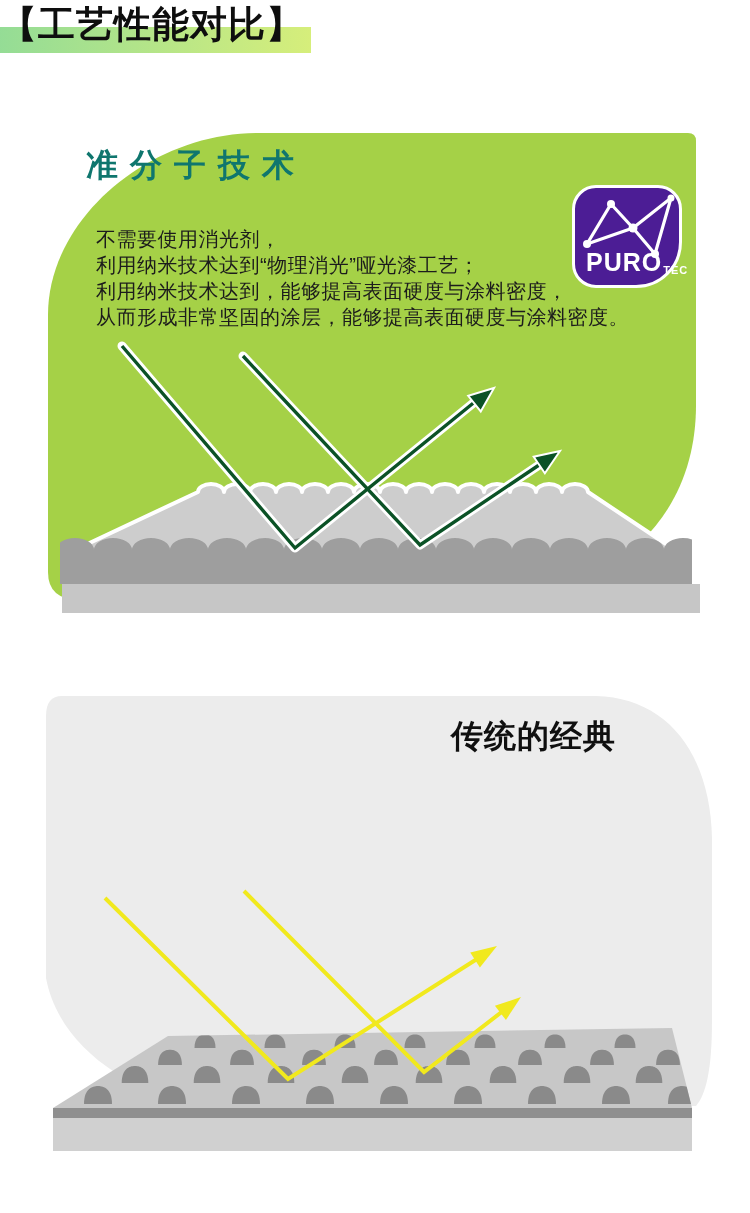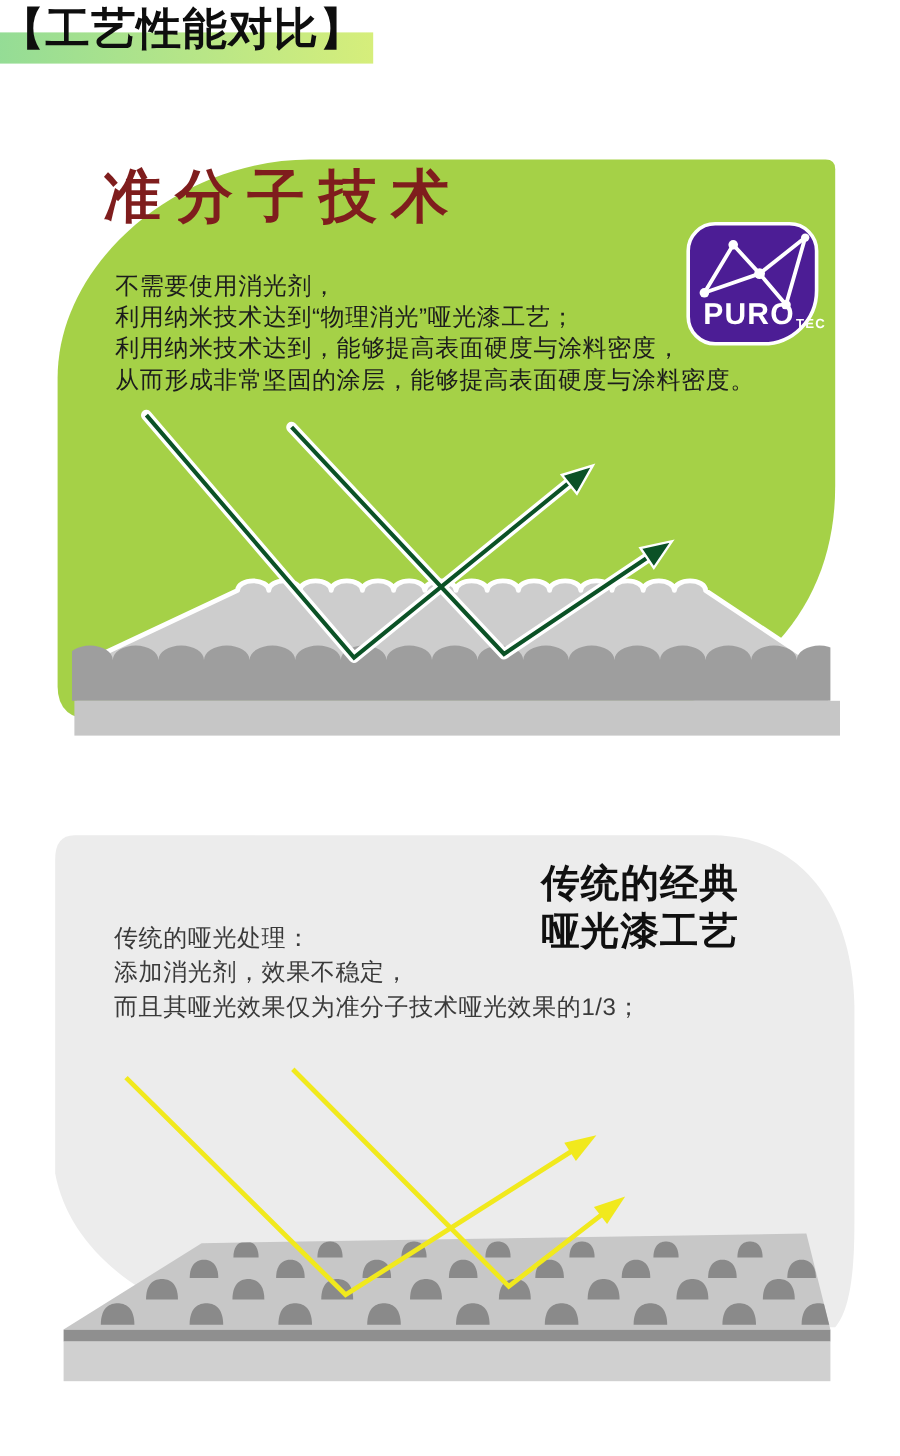--- a/index.html
+++ b/index.html
@@ -10,22 +10,22 @@
   .title-wrap{position:absolute;top:3px;left:0;width:100%;text-align:left;}
   .main-title{display:inline-block;position:relative;font-size:37px;font-weight:bold;
               color:#0e0e0e;letter-spacing:1px;line-height:44px;}
   .title-highlight{position:absolute;left:-7px;right:-7px;top:24px;height:26px;
                    background:linear-gradient(90deg,#93dc96,#d6ee7b);z-index:0;}
   .title-text{position:relative;z-index:1;}
 
   
   .section-green{position:absolute;top:100px;left:0;width:750px;height:520px;}
   .section-green svg.art{position:absolute;top:0;left:0;}
-  .excimer-heading{position:absolute;left:86px;top:44px;margin:0;font-size:48px;font-weight:bold;
-                   color:#7f1d1d;letter-spacing:12px;line-height:42px;white-space:nowrap;}
+  .excimer-heading{position:absolute;left:86px;top:44px;margin:0;font-size:32px;font-weight:bold;
+                   color:#0f766e;letter-spacing:12px;line-height:42px;white-space:nowrap;}
   .excimer-body{position:absolute;left:96px;top:126px;margin:0;}
   .excimer-body p{margin:0;font-size:20px;line-height:26px;color:#1c1c1c;letter-spacing:.5px;white-space:nowrap;}
 
   
   .puro-logo{position:absolute;left:572px;top:50px;width:110px;height:103px;background:#4c1d95;
              border:3px solid #fff;border-radius:24px 24px 46px 24px;box-sizing:border-box;margin-top:35px;}
   .logo-net{position:absolute;left:2px;top:4px;}
   .logo-text{position:absolute;left:11px;bottom:5px;color:#fff;font-weight:bold;
              font-size:25px;letter-spacing:1px;line-height:26px;white-space:nowrap;}
   .logo-sub{font-size:11px;font-weight:bold;position:relative;top:3px;left:1px;letter-spacing:1px;}
@@ -184,23 +184,17 @@
       <g>
         <polyline points="105,208 288,389 488,262" fill="none" stroke="#f1e91d" stroke-width="4"></polyline>
         <polyline points="244,201 424,382 512,314" fill="none" stroke="#f1e91d" stroke-width="4"></polyline>
         <polygon points="0,0 -26,9 -26,-9" fill="#f1e91d" transform="translate(497,256) rotate(-32.5)"></polygon>
         <polygon points="0,0 -26,9 -26,-9" fill="#f1e91d" transform="translate(521,307) rotate(-37.7)"></polygon>
       </g>
     </svg>
 
     <h2 class="trad-heading">
       <div>传统的经典</div>
-      <div>哑光漆工艺</div>
     </h2>
 
-    <div class="trad-body">
-      <p>传统的哑光处理：</p>
-      <p>添加消光剂，效果不稳定，</p>
-      <p>而且其哑光效果仅为准分子技术哑光效果的1/3；</p>
-    </div>
   </div>
 
 </div>
 
 </body></html>

